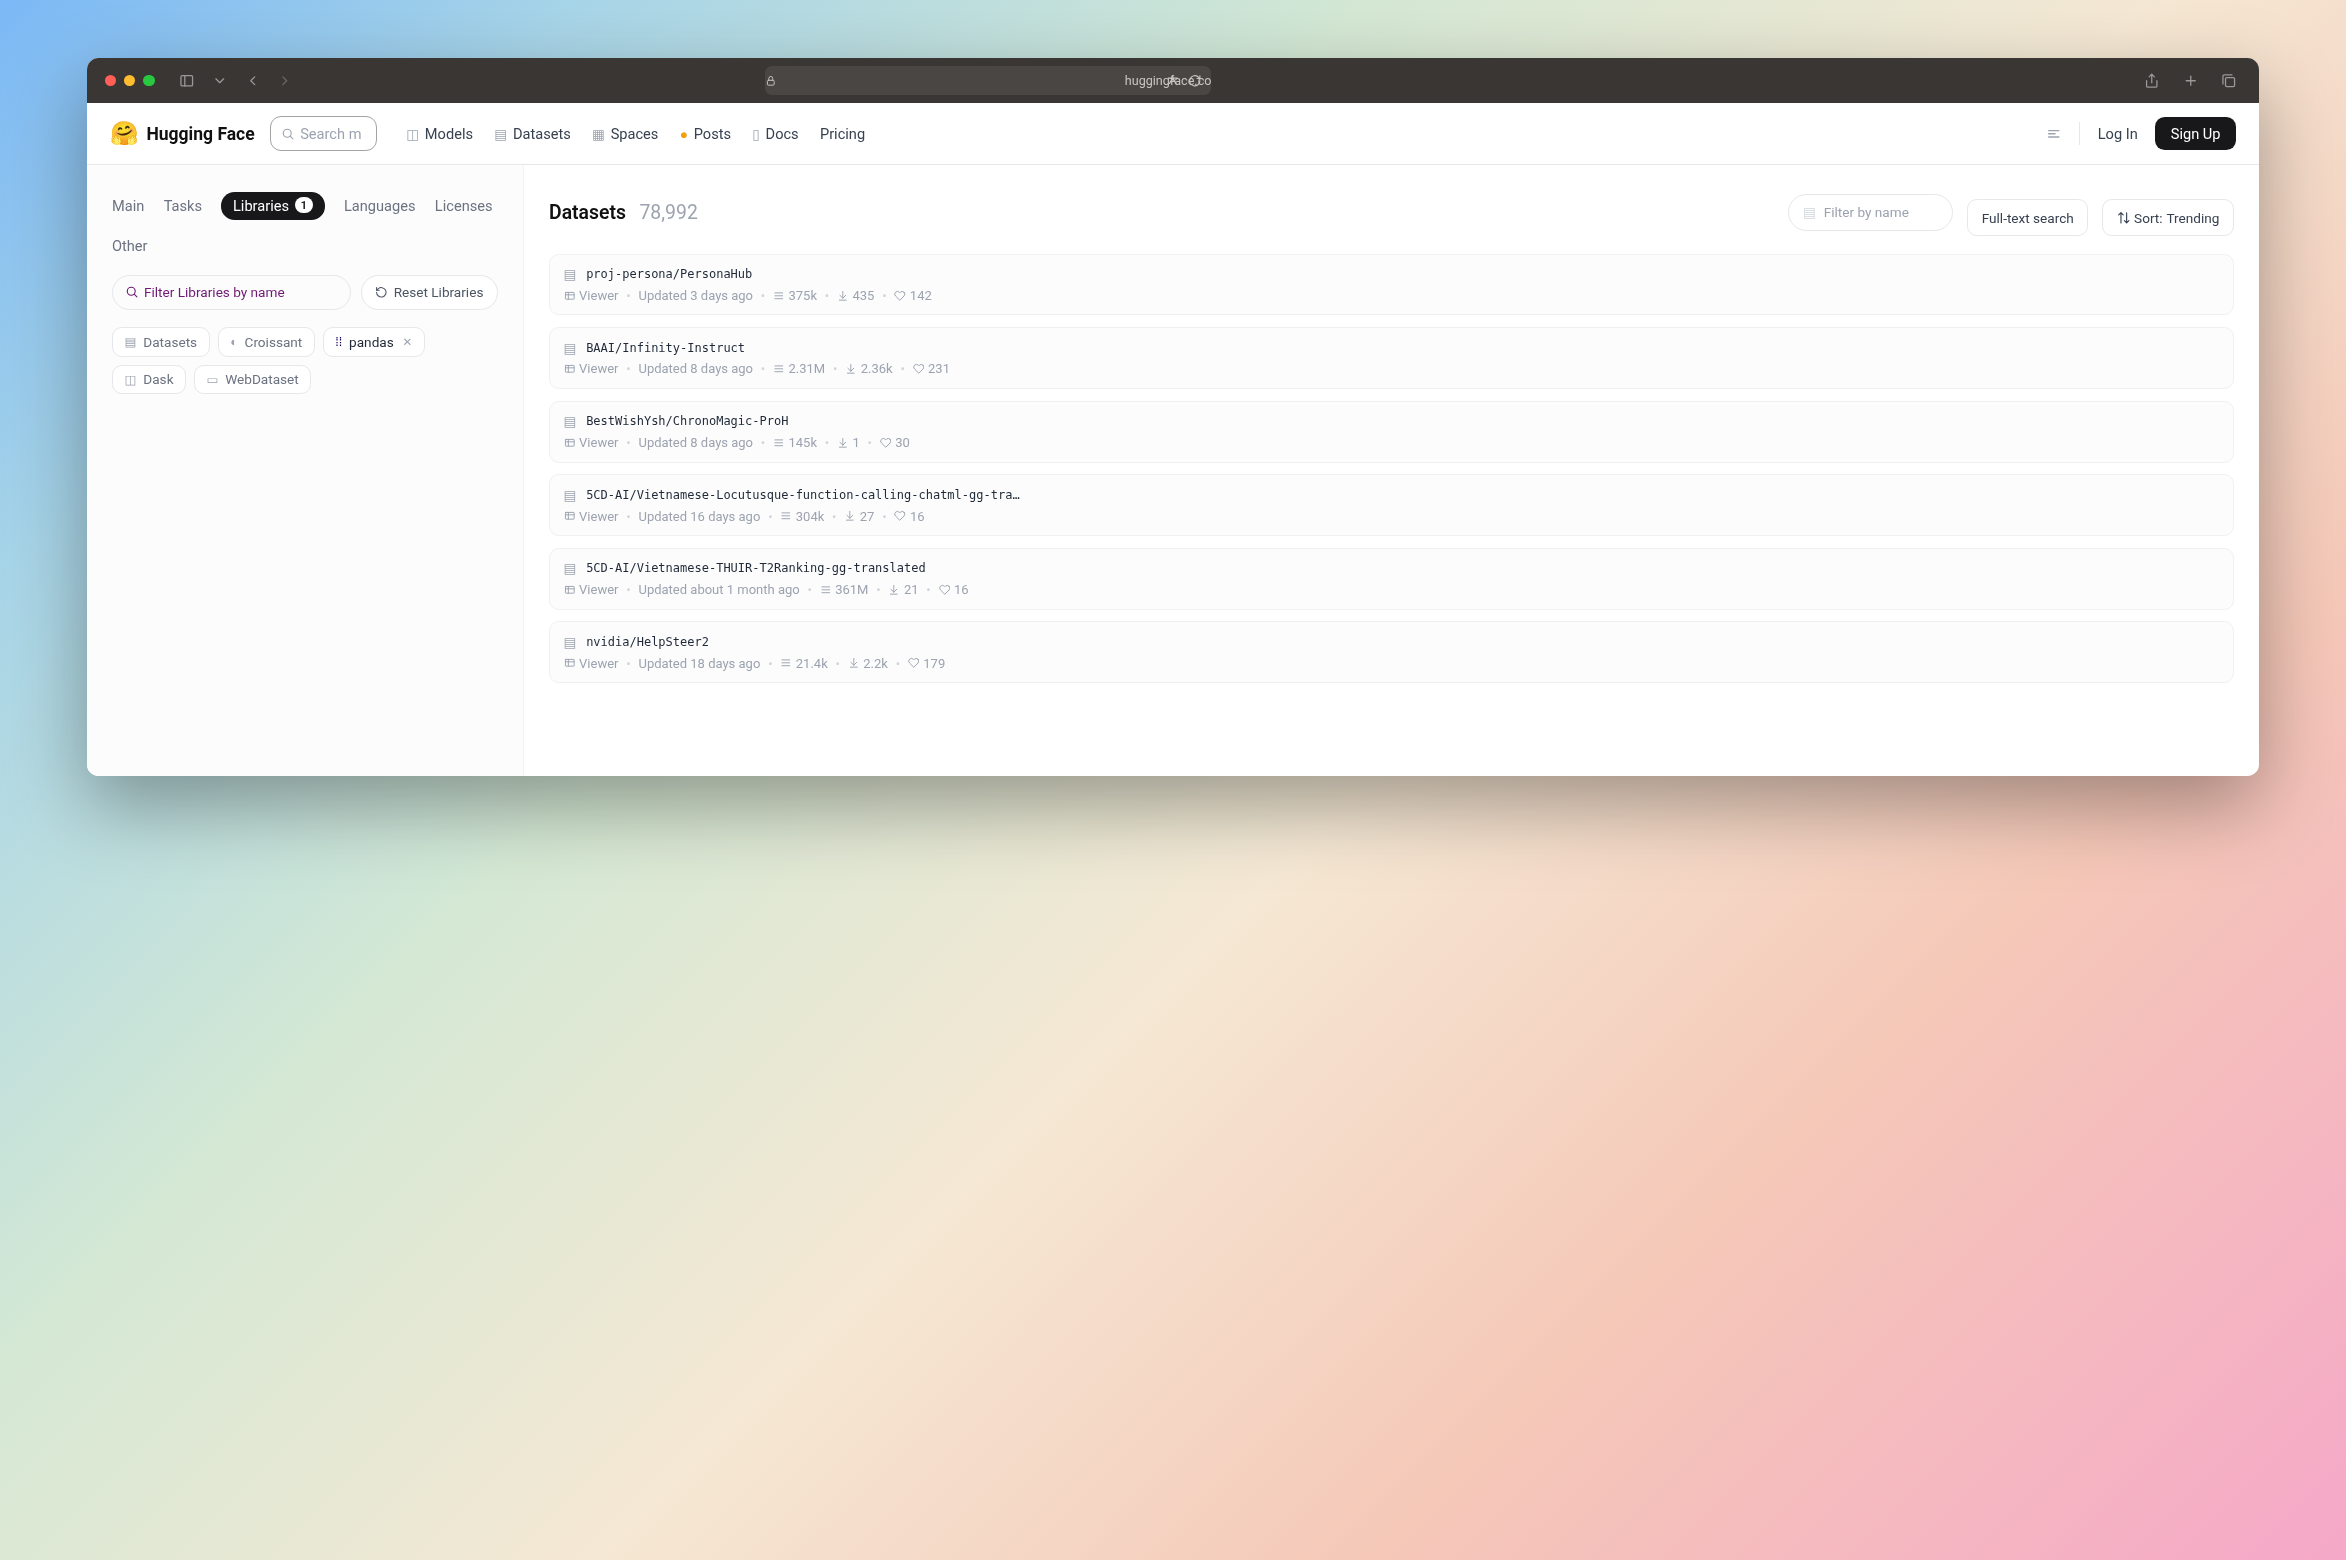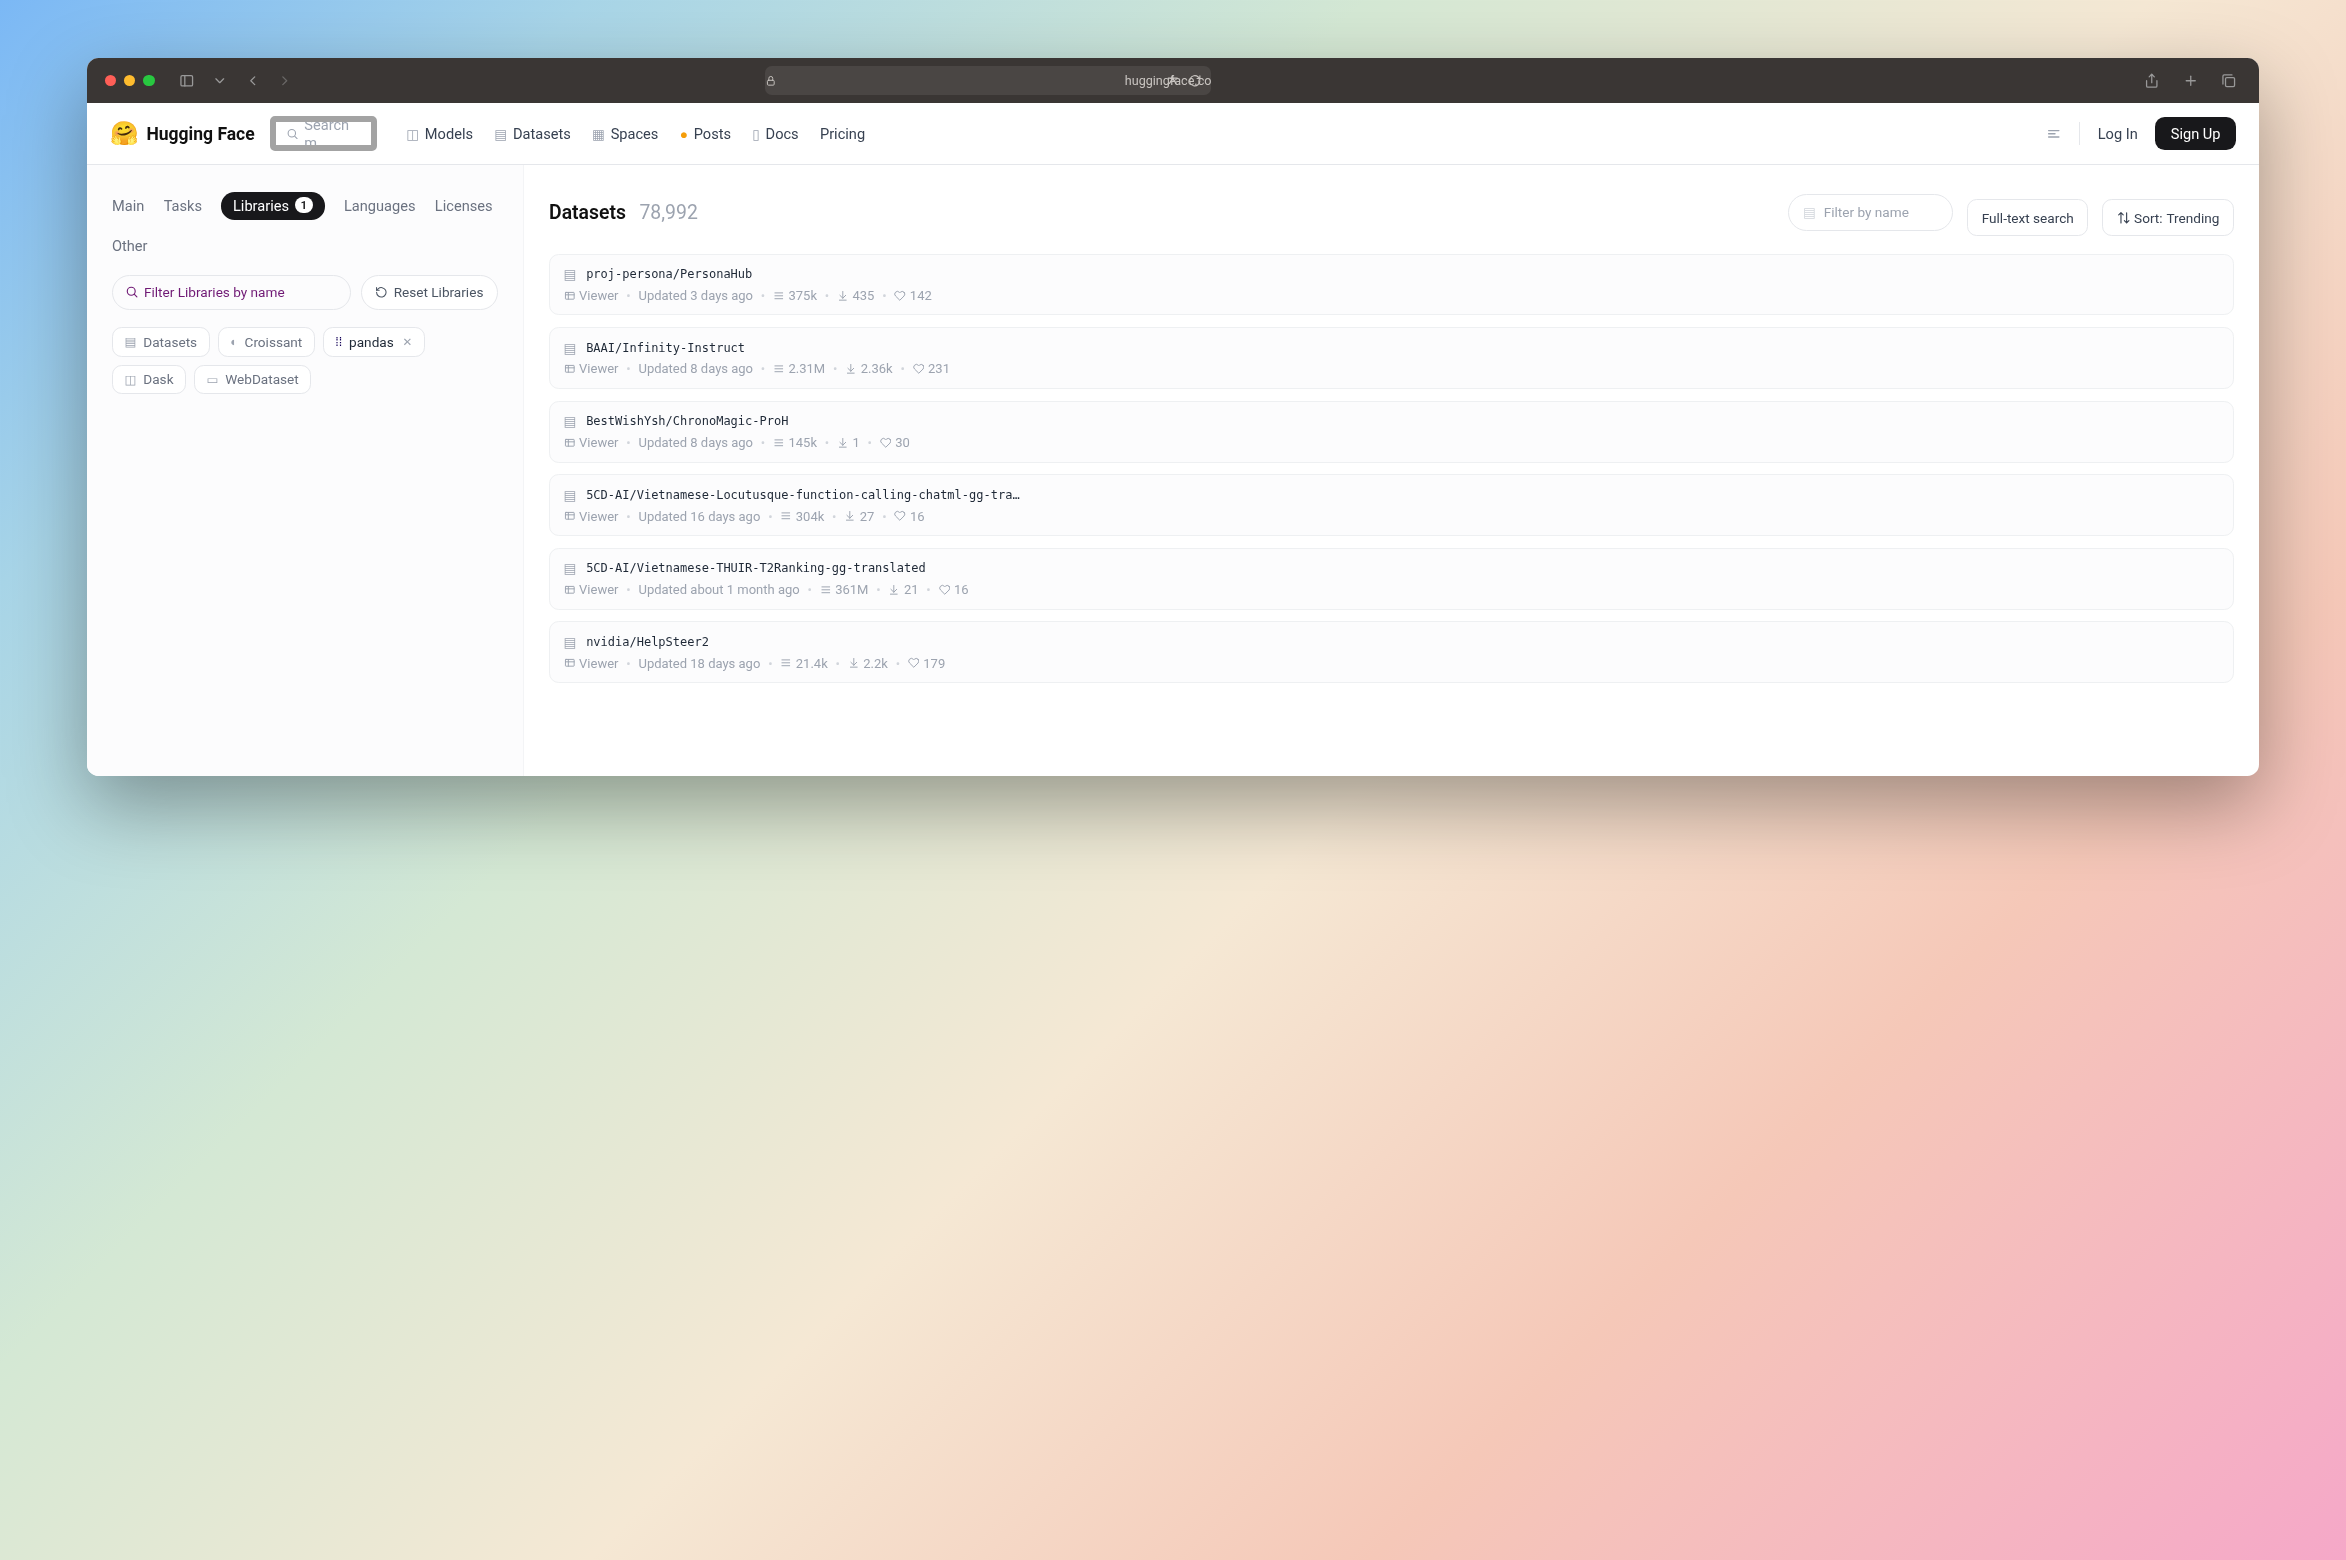--- a/index.html
+++ b/index.html
@@ -61,22 +61,22 @@
   border-bottom: 1px solid #e5e7eb;
   display: flex;
   align-items: center;
   padding: 0 23px;
   gap: 15.5px;
   flex-shrink: 0;
 }
 .logo { display: flex; align-items: center; gap: 7.8px; font-weight: 700; font-size: 17.5px; color: #111; }
 .logo-emoji { font-size: 23px; }
 .search-box {
-  border: 6px solid #a3a3a3;
-  border-radius: 5px;
+  border: 1px solid #a3a3a3;
+  border-radius: 11px;
   height: 35px;
   width: 107px;
   display: flex;
   align-items: center;
   padding: 0 9.7px;
   gap: 5.8px;
   color: #9ca3af;
   font-size: 14.6px;
   overflow: hidden;
 }

